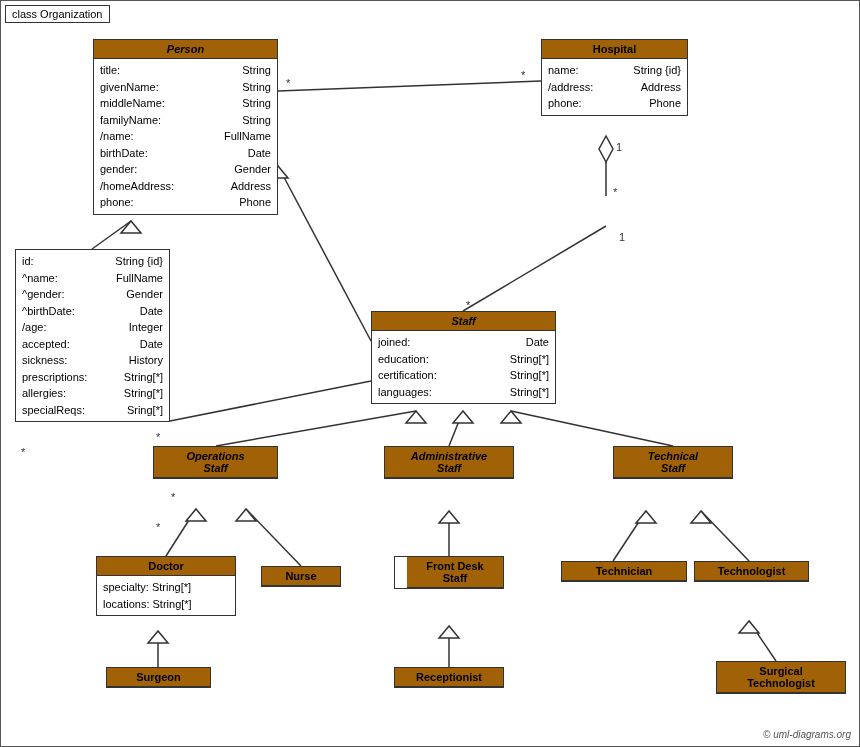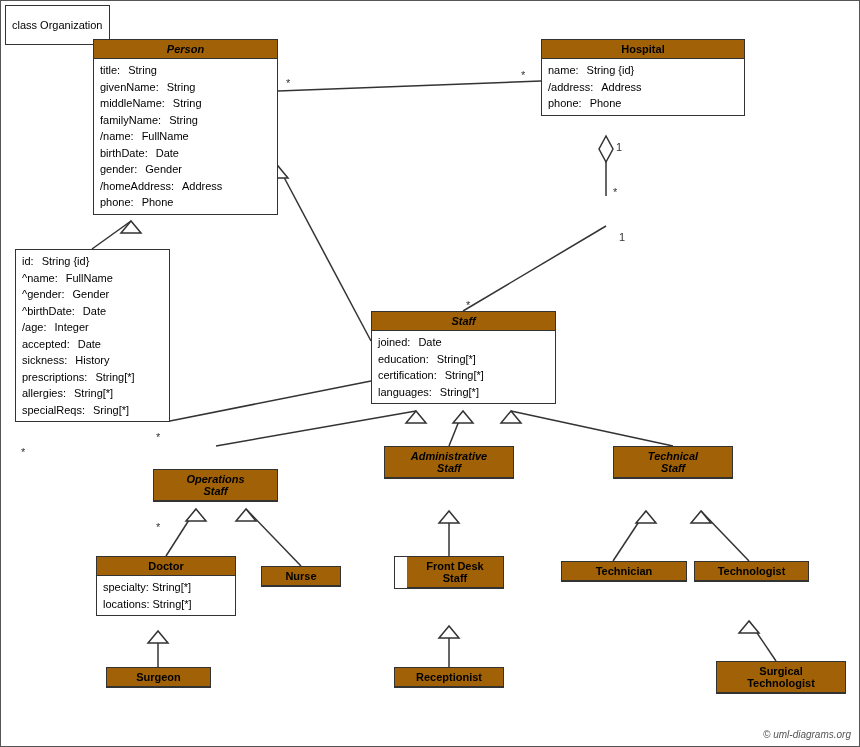--- a/index.html
+++ b/index.html
@@ -35,32 +35,32 @@
       font-style: italic;
     }
     .class-body {
       padding: 3px 6px;
       text-align: left;
       white-space: nowrap;
       line-height: 1.5;
     }
     .class-body .attr-row {
       display: flex;
-      justify-content: flex-start;
+      justify-content: space-between;
       gap: 8px;
     }
     .class-body .attr-name { text-align: left; }
     .class-body .attr-type { text-align: left; }
 
     .diagram-title {
       position: absolute;
       top: 4px;
       left: 4px;
       border: 1.5px solid #333;
-      padding: 13px 6px;
+      padding: 2px 6px;
       font-size: 11px;
       background: #fff;
     }
     .copyright {
       position: absolute;
       bottom: 6px;
       right: 8px;
       font-size: 10px;
       color: #555;
       font-style: italic;
@@ -180,21 +180,21 @@
           <span class="attr-name">/homeAddress:</span>
           <span class="attr-type">Address</span>
         </div>
       <div class="attr-row">
           <span class="attr-name">phone:</span>
           <span class="attr-type">Phone</span>
         </div>
     </div>
   </div>
 
-  <div class="class-box" style="left:540px; top:38px; width:204px;">
+  <div class="class-box" style="left:540px; top:38px; width:147px;">
     <div class="class-header">Hospital</div>
     <div class="class-body">
       <div class="attr-row">
           <span class="attr-name">name:</span>
           <span class="attr-type">String {id}</span>
         </div>
       <div class="attr-row">
           <span class="attr-name">/address:</span>
           <span class="attr-type">Address</span>
         </div>
@@ -266,21 +266,21 @@
           <span class="attr-name">certification:</span>
           <span class="attr-type">String[*]</span>
         </div>
       <div class="attr-row">
           <span class="attr-name">languages:</span>
           <span class="attr-type">String[*]</span>
         </div>
     </div>
   </div>
 
-  <div class="class-box" style="left:152px; top:445px; width:125px;margin-top:23px;">
+  <div class="class-box" style="left:152px; top:445px; width:125px;">
     <div class="class-header italic" style="font-style:italic;">
       <em>Operations<br>Staff</em>
     </div>
   </div>
 
   <div class="class-box" style="left:383px; top:445px; width:130px;">
     <div class="class-header italic" style="font-style:italic;">
       <em>Administrative<br>Staff</em>
     </div>
   </div>

